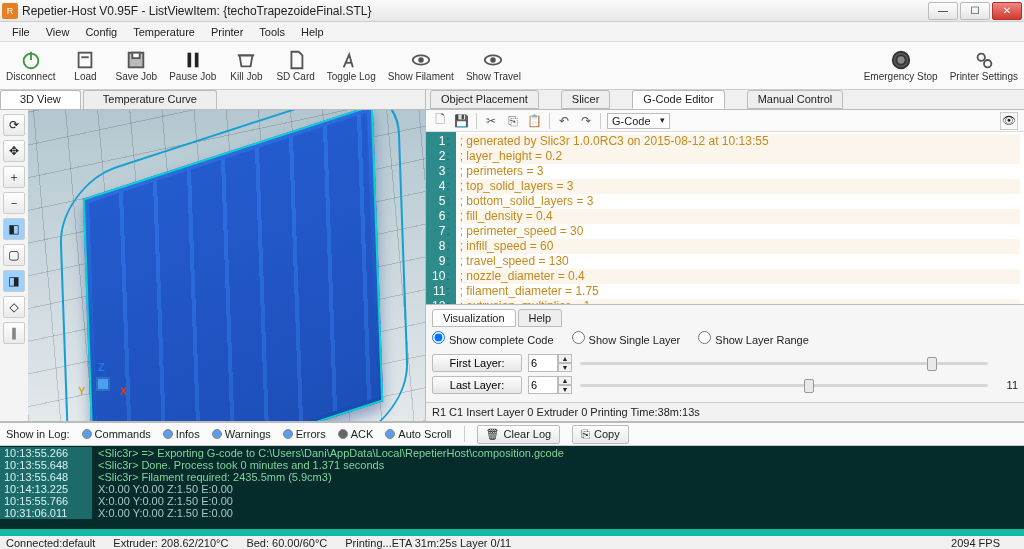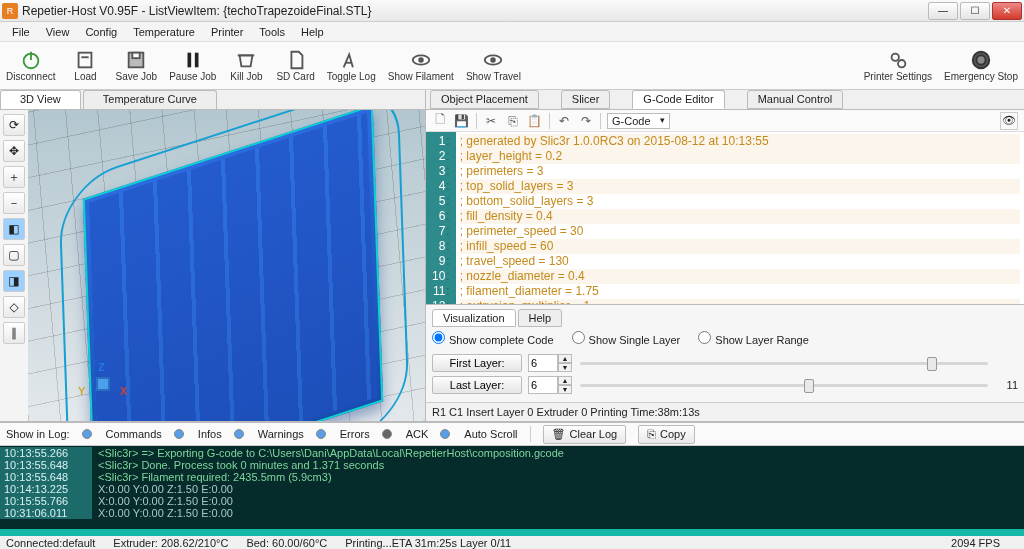--- a/index.html
+++ b/index.html
@@ -78,21 +78,21 @@
 .layerrow .spin input { width:30px; border:1px solid #bbb; font-size:11px; padding:1px 2px; text-align:left;}
 .layerrow .spin .ar { width:14px; display:flex; flex-direction:column;}
 .layerrow .spin .ar span { flex:1; border:1px solid #bbb; background:#f2f2f2; font-size:7px; text-align:center; line-height:7px;}
 .slider { flex:1; height:16px; position:relative; }
 .slider .track { position:absolute; left:0; right:0; top:7px; height:3px; background:#d6d6d6; border-radius:2px;}
 .slider .thumb { position:absolute; top:2px; width:10px; height:14px; background:#e9e9e9; border:1px solid #999; border-radius:2px;}
 .endval { width:24px; text-align:right;}
 .statusline-r { padding:3px 6px; border-top:1px solid #ccc; font-size:11px; background:#f2f2f2;}
 
 .logtool { height:24px; background:#fafafa; border-top:1px solid #bbb; border-bottom:1px solid #ccc; display:flex; align-items:center; padding:0 6px; gap:12px;}
-.logtool label { display:flex; align-items:center; gap:14px;}
+.logtool label { display:flex; align-items:center; gap:3px;}
 .dot { width:10px; height:10px; border-radius:50%; border:1px solid #888; display:inline-block;}
 .dot.cmd{background:#5a9de8;} .dot.info{background:#5a9de8;} .dot.warn{background:#5a9de8;} .dot.err{background:#5a9de8;} .dot.ack{background:#666;} .dot.auto{background:#5a9de8;}
 .logbtn { padding:2px 8px; border:1px solid #bbb; background:linear-gradient(#fefefe,#e8e8e8); border-radius:2px; font-size:11px; display:flex; align-items:center; gap:4px;}
 .logarea { height:83px; background:#062b2b; color:#bfe8c4; font-family:Consolas,monospace; font-size:11px; overflow:auto; padding:1px 0;}
 .logline { display:flex;}
 .logtime { background:#1c6a6a; color:#d8f0f0; padding:0 4px; width:92px;}
 .logtext { padding:0 6px; color:#7fd69c;}
 .logtext.gray { color:#a8c6c6;}
 
 .statusbar { height:20px; background:#f0f0f0; border-top:7px solid #14b8a6; display:flex; align-items:center; padding:0 6px; font-size:11px;}
@@ -182,32 +182,32 @@
     </div>
     <div class="tool">
       <svg viewBox="0 0 24 24" stroke="#555" stroke-width="2" fill="none">
         <ellipse cx="12" cy="12" rx="9" ry="5"></ellipse>
         <circle cx="12" cy="12" r="2" fill="#555"></circle>
       </svg>
       <span>Show Travel</span>
     </div>
     <div class="spacer"></div>
     <div class="tool">
-      <svg viewBox="0 0 24 24" stroke="#555" stroke-width="2" fill="none">
-        <circle cx="9" cy="9" r="4"></circle>
-        <circle cx="16" cy="16" r="4"></circle>
-      </svg>
-      <span>Printer Settings</span>
-    </div>
-    <div class="tool">
       <svg viewBox="0 0 24 24" stroke="#333" stroke-width="2" fill="#555">
         <circle cx="12" cy="12" r="9"></circle>
         <circle cx="12" cy="12" r="5" fill="#888"></circle>
       </svg>
       <span>Emergency Stop</span>
+    </div>
+    <div class="tool">
+      <svg viewBox="0 0 24 24" stroke="#555" stroke-width="2" fill="none">
+        <circle cx="9" cy="9" r="4"></circle>
+        <circle cx="16" cy="16" r="4"></circle>
+      </svg>
+      <span>Printer Settings</span>
     </div>
   </div>
 
 <div class="mainrow">
 
   <div class="leftpane">
     <div class="lefttabs">
       <div class="tab">3D View</div>
       <div class="tab inactive">Temperature Curve</div>
     </div>

